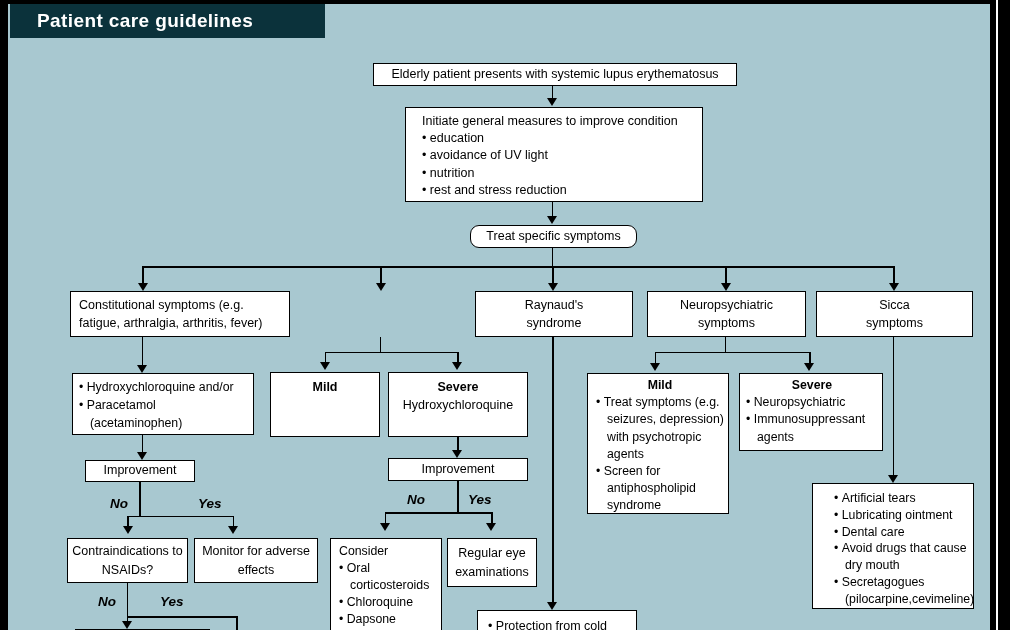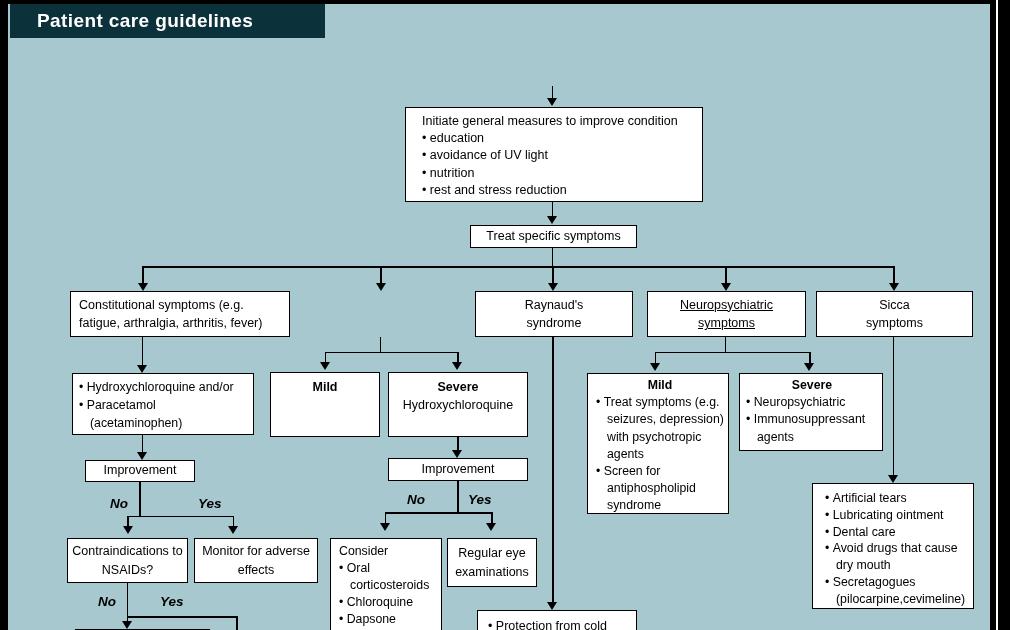--- a/index.html
+++ b/index.html
@@ -31,36 +31,39 @@
 
   <div class="frame" style="left:0;top:0;width:1010px;height:4px;"></div>
   <div class="frame" style="left:0;top:0;width:8px;height:630px;"></div>
   <div class="frame" style="left:990px;top:0;width:20px;height:630px;"></div>
   <div class="frame-line" style="left:996px;top:0;width:2px;height:630px;"></div>
 
   <div class="titlebar">
     <span>Patient care guidelines</span>
   </div>
 
+  <div class="box flexc nowrap" style="left:373px;top:63px;width:364px;height:23px;">
+    <span>Elderly patient presents with systemic lupus erythematosus</span>
+  </div>
 
   <div class="vl" style="left:551.5px;top:86px;height:13px;"></div>
   <div class="arr" style="left:547px;top:98px;"></div>
 
   <div class="box" style="left:405px;top:107px;width:298px;height:95px;padding:5px 16px;line-height:17.2px;">
     <div>Initiate general measures to improve condition</div>
     <div class="bullet">education</div>
     <div class="bullet">avoidance of UV light</div>
     <div class="bullet">nutrition</div>
     <div class="bullet">rest and stress reduction</div>
   </div>
 
   <div class="vl" style="left:551.5px;top:202px;height:15px;"></div>
   <div class="arr" style="left:547px;top:216px;"></div>
 
-  <div class="box flexc nowrap" style="left:470px;top:225px;width:167px;height:23px;">
+  <div class="box flexc nowrap" style="left:470px;top:225px;width:167px;height:23px;border-radius:9px;">
     <span>Treat specific symptoms</span>
   </div>
 
   <div class="vl" style="left:551.5px;top:248px;height:19px;"></div>
   <div class="hl" style="left:142.25px;top:266px;width:752px;"></div>
   <div class="vl" style="left:142.25px;top:266px;height:17px;"></div>
   <div class="arr" style="left:137.5px;top:282.5px;"></div>
   <div class="vl" style="left:380.25px;top:266px;height:17px;"></div>
   <div class="arr" style="left:375.5px;top:282.5px;"></div>
   <div class="vl" style="left:552.25px;top:266px;height:17px;"></div>
@@ -70,21 +73,21 @@
   <div class="vl" style="left:893.25px;top:266px;height:17px;"></div>
   <div class="arr" style="left:888.5px;top:282.5px;"></div>
 
   <div class="box flexl" style="left:70px;top:291px;width:220px;height:46px;line-height:18.5px;">
     <span>Constitutional symptoms (e.g. fatigue, arthralgia, arthritis, fever)</span>
   </div>
   <div class="box flexc" style="left:475px;top:291px;width:158px;height:46px;line-height:18.5px;">
     <span style="width:80px;">Raynaud's syndrome</span>
   </div>
   <div class="box flexc" style="left:647px;top:291px;width:159px;height:46px;line-height:18.5px;">
-    <span style="width:120px;text-decoration:underline;">Neuropsychiatric symptoms</span>
+    <span style="width:120px;">Neuropsychiatric symptoms</span>
   </div>
   <div class="box flexc" style="left:816px;top:291px;width:157px;height:46px;line-height:18.5px;">
     <span style="width:80px;">Sicca symptoms</span>
   </div>
 
   <div class="vl" style="left:141.75px;top:337px;height:28px;"></div>
   <div class="arr" style="left:137px;top:364.5px;"></div>
   <div class="box" style="left:72px;top:373px;width:182px;height:62px;padding:4px 6px;font-size:12.3px;line-height:18px;">
     <div class="bullet">Hydroxychloroquine and/or</div>
     <div class="bullet">Paracetamol (acetaminophen)</div>
@@ -179,21 +182,21 @@
     <div class="bullet">Screen for antiphospholipid syndrome</div>
   </div>
   <div class="box" style="left:739px;top:373px;width:144px;height:78px;padding:3px 4px 0 6px;font-size:12.3px;line-height:17.2px;">
     <div class="hd">Severe</div>
     <div class="bullet">Neuropsychiatric</div>
     <div class="bullet">Immunosuppressant agents</div>
   </div>
 
   <div class="vl" style="left:892.5px;top:337px;height:139px;"></div>
   <div class="arr" style="left:887.75px;top:474.5px;"></div>
-  <div class="box" style="left:812px;top:483px;width:162px;height:126px;padding:6px 2px 0 12px;font-size:12.3px;line-height:16.8px;">
+  <div class="box" style="left:812px;top:483px;width:162px;height:126px;padding:6px 2px 0 21px;font-size:12.3px;line-height:16.8px;">
     <div class="bullet">Artificial tears</div>
     <div class="bullet">Lubricating ointment</div>
     <div class="bullet">Dental care</div>
     <div class="bullet">Avoid drugs that cause dry mouth</div>
     <div class="bullet">Secretagogues (pilocarpine,cevimeline)</div>
   </div>
 
 </div>
 
 </body></html>

